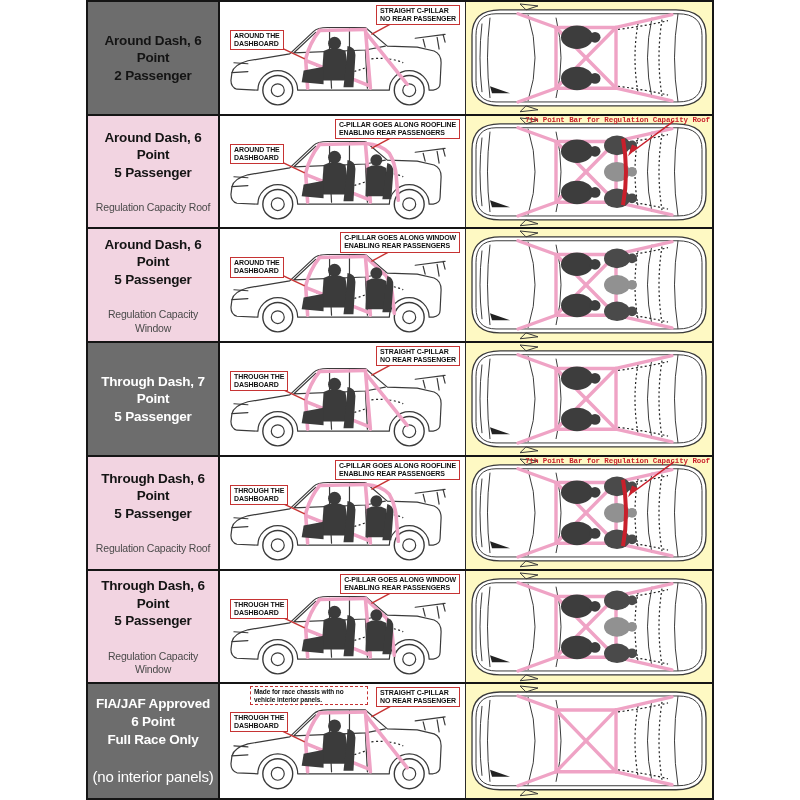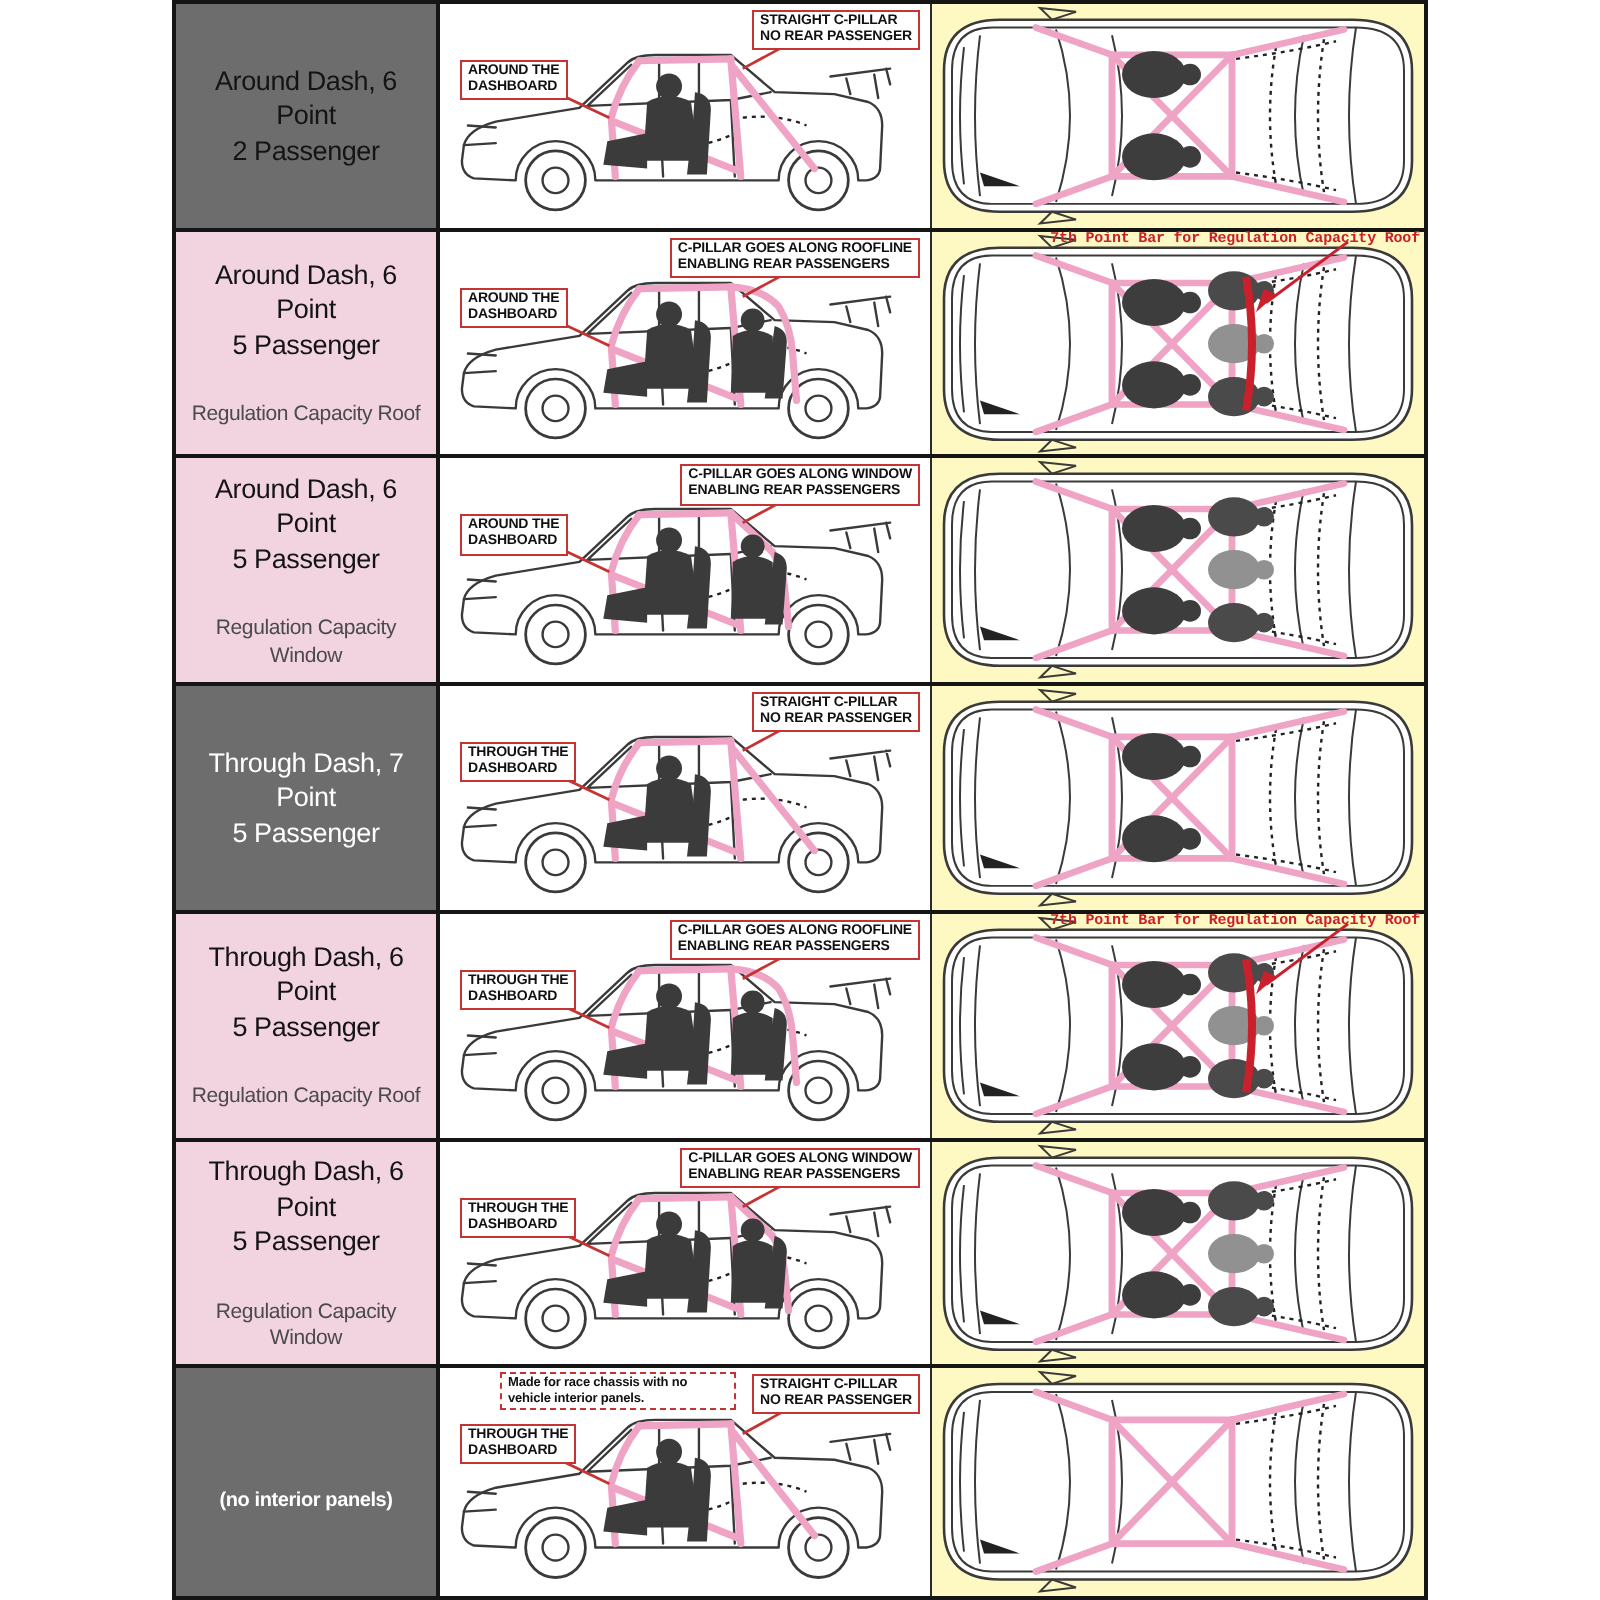--- a/index.html
+++ b/index.html
@@ -12,24 +12,24 @@
   .row:last-child{border-bottom:none;}
   .cell{position:relative;min-width:0;min-height:0;box-sizing:border-box;}
   .label{border-right:2px solid #151515;display:flex;flex-direction:column;
          align-items:center;justify-content:center;text-align:center;padding:4px;}
   .side{border-right:1.5px solid #2a2a2a;background:#fff;}
   .top{background:#fef9c3;font-family:Liberation Mono, monospace;}
   .bg-gray{background:#6d6d6d;}
   .bg-pink{background:#f2d4e1;}
   .text-dark .title{color:#141414;}
   .text-white .title{color:#ffffff;}
-  .title{font-weight:normal;font-size:13.5px;line-height:1.3;white-space:pre-line;letter-spacing:-0.2px;}
+  .title{font-weight:bold;font-size:13.5px;line-height:1.3;white-space:pre-line;letter-spacing:-0.2px;}
   .subtitle{font-size:10.5px;line-height:1.25;margin-top:20px;color:#4a4a4a;letter-spacing:-0.2px;}
   .subtitle:empty{display:none;}
-  .text-white .subtitle{color:#ffffff;font-weight:bold;font-size:10px;}
+  .text-white .subtitle{color:#ffffff;font-weight:normal;font-size:15px;}
   .cell svg{position:absolute;inset:0;width:100%;height:100%;}
   .note{position:absolute;background:#fff;border:1.5px solid #c63333;color:#111;
         font-size:7px;font-weight:bold;line-height:1.15;padding:1px 3px;
         white-space:pre-line;z-index:2;letter-spacing:-0.1px;}
   .dash-note{left:10px;top:28px;}
   .cp-note{right:5px;top:3px;}
   .race-note{left:30px;top:2px;width:110px;border-style:dashed;border-width:1.2px;
              font-size:6.5px;white-space:normal;display:none;}
   .seventh-note{position:absolute;top:0px;right:2px;color:#c9202c;font-size:7.5px;
                 font-weight:bold;z-index:2;display:none;letter-spacing:-0.1px;}
@@ -786,20 +786,23 @@
           <path d="M208,5 L167,36" stroke="#c9202c" stroke-width="1.5" fill="none"></path>
           <path d="M172,32 L162,41 L166,29 Z" fill="#c9202c"></path>
         </g>
       </svg>
 
     </div>
   </div>
 
   <div class="row bg-gray text-white cp-straight top-0 has-race">
     <div class="cell label">
+      <div class="title">FIA/JAF Approved
+6 Point
+Full Race Only</div>
       <div class="subtitle">(no interior panels)</div>
     </div>
 
     <div class="cell side">
       <svg viewBox="0 0 246 114" preserveAspectRatio="none">
         <g stroke="#3a3a3a" stroke-width="1.2" fill="none" stroke-linejoin="round" stroke-linecap="round">
           <path d="M12,72 Q14,64 28,60 L70,53 L94,30 Q98,26 108,26 L146,26 L168,45 L198,46 L215,50 Q222,53 222,62 L221,83 Q221,89 214,90 L210,90 A20,20 0 0 0 170,90 L78,90 A20,20 0 0 0 38,90 L17,89 Q11,87 11,80 Z"></path>
           <path d="M74,52 L96,31 M74,52 L146,49 L166,45"></path>
           <path d="M110,28 L110,50 M130,27 L130,49"></path>
           <path d="M110,50 L112,88 M146,49 L148,88"></path>

